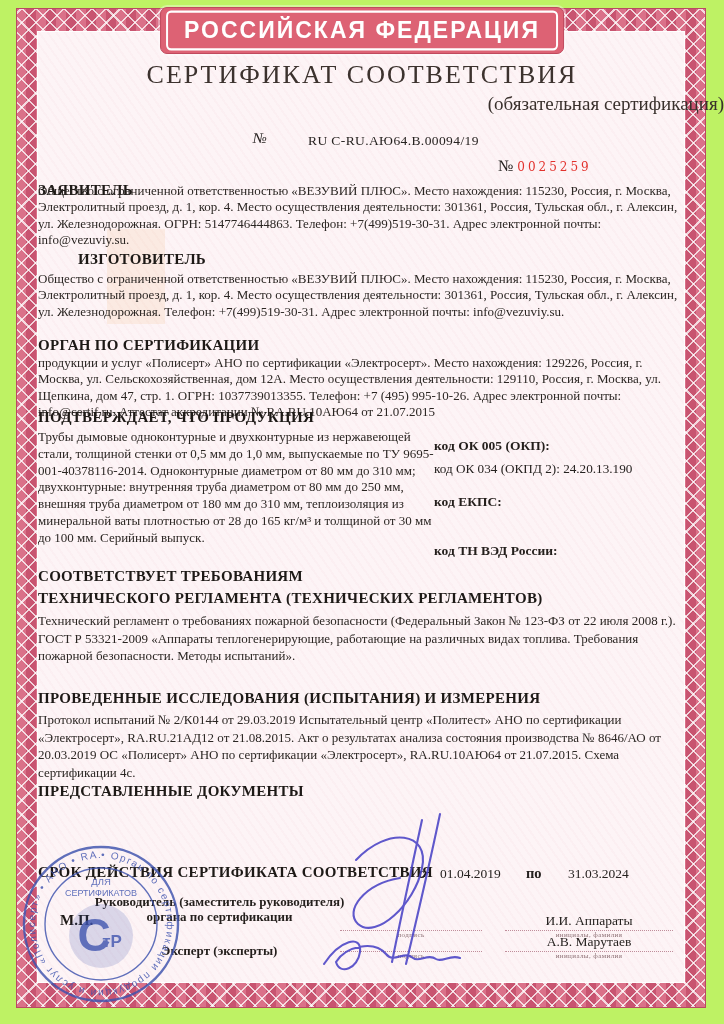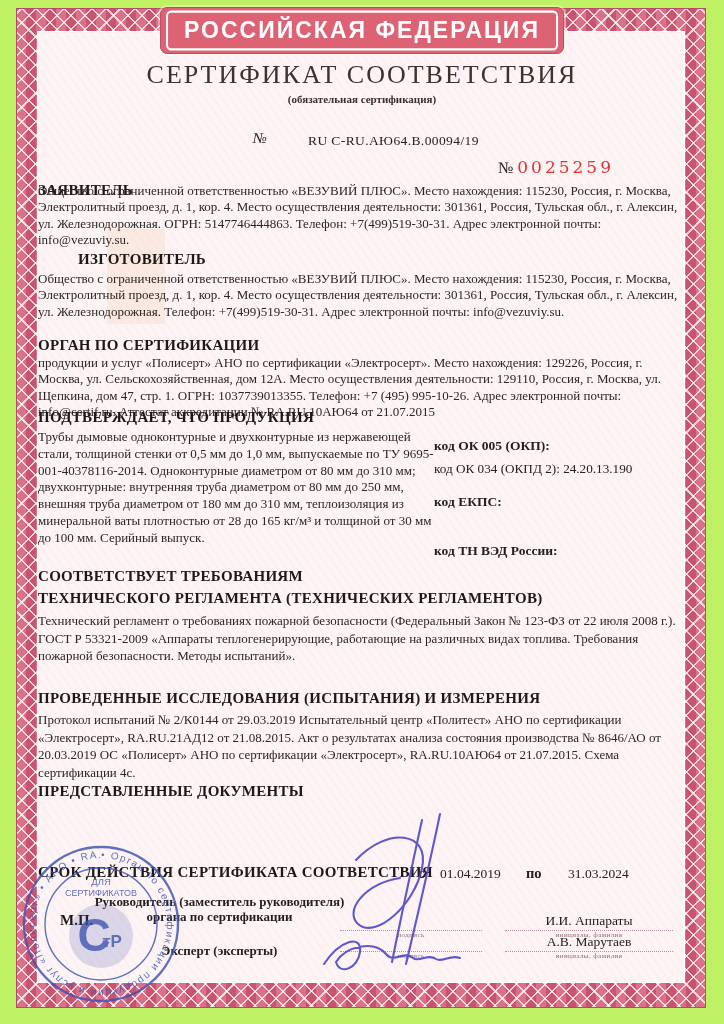--- a/index.html
+++ b/index.html
@@ -29,27 +29,27 @@
     background:#dd6274;border:1.5px solid #c04a5e;border-radius:7px;
     padding:4px 5px;box-shadow:0 0 0 2px rgba(255,255,255,.35);
   }
   .banner-in{
     border:2px solid #ffffff;border-radius:5px;padding:2px 16px 4px;
     color:#ffffff;font-family:"Liberation Sans",sans-serif;font-weight:bold;
     font-size:23px;letter-spacing:2px;white-space:nowrap;transform:scaleY(1.08);
   }
   .abs{position:absolute;}
   .title{left:0;right:0;top:60px;text-align:center;font-size:26px;letter-spacing:2px;color:#3c322e;}
-  .subtitle{left:0;right:0;top:93px;text-align:center;font-size:11px;font-weight:bold;color:#39302c;}
+  .subtitle{left:0;right:0;top:93px;text-align:right;font-size:19px;font-weight:normal;color:#39302c;}
   .no-label{left:253px;top:130px;font-size:15px;font-style:italic;}
   .no-value{left:308px;top:133px;font-size:13.5px;letter-spacing:.4px;}
   .h{font-size:15px;font-weight:bold;letter-spacing:.3px;color:#1d1916;}
   .p{font-size:13px;line-height:16.4px;color:#2b2623;text-align:left;}
   .blank-no{left:498px;top:157px;font-size:16px;}
-  .blank-no .digits{color:#e2322d;font-size:17px;letter-spacing:3px;font-family:"DejaVu Serif",serif;}
+  .blank-no .digits{color:#e2322d;font-size:12px;letter-spacing:3px;font-family:"DejaVu Serif",serif;}
   .codes .h2{font-size:13.5px;font-weight:bold;color:#241f1c;}
   .caption{font-size:7px;color:#8d7075;text-align:center;letter-spacing:.4px;}
   .dotline{border-bottom:1.2px dotted #c08e9b;}
   .sig-name{font-size:13.5px;text-align:center;padding-bottom:1px;}
   .role{font-size:13px;font-weight:bold;text-align:center;line-height:15px;color:#241f1c;}
   .footer{left:0;right:0;top:960px;text-align:center;font-family:"Liberation Sans",sans-serif;
           font-size:9px;color:#4d4643;letter-spacing:.2px;}
   .mp{left:60px;top:912px;font-size:15px;font-weight:bold;color:#1d1916;}
   .stamp{left:20px;top:843px;opacity:.82;}
   .autograph{left:318px;top:812px;opacity:.88;}

